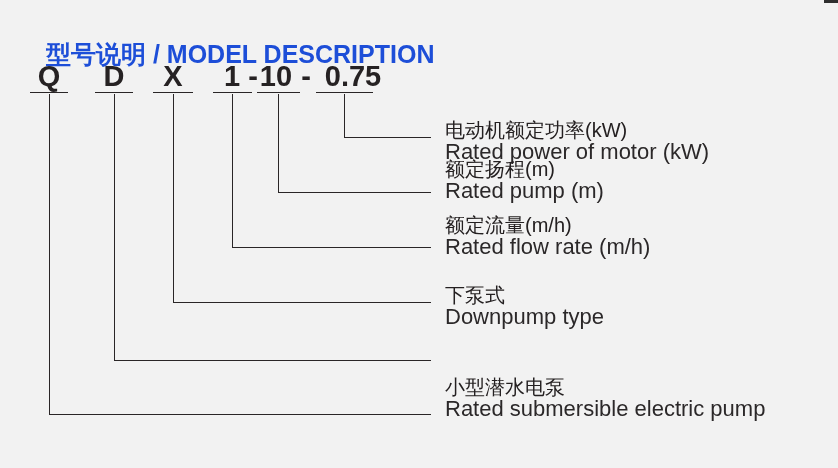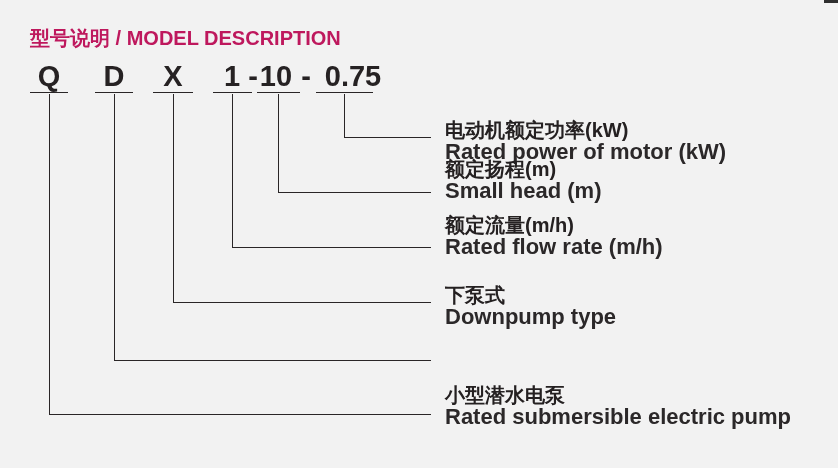--- a/index.html
+++ b/index.html
@@ -3,37 +3,37 @@
 <meta charset="utf-8">
 <style>
   html,body{margin:0;padding:0;}
   body{background:#e8e8e8;font-family:"Liberation Sans","DejaVu Sans",sans-serif;}
   .canvas{
     position:relative;width:838px;height:468px;background:#f2f2f2;
     overflow:hidden;color:#262223;
   }
   .corner-mark{position:absolute;top:0;right:0;width:14px;height:3px;background:#2f2f2f;}
   .title{
-    position:absolute;left:30px;top:24px;margin:0;
-    font-size:20px;line-height:28px;font-weight:bold;color:#be185d;
+    position:absolute;left:30px;top:24px;margin:16px;
+    font-size:25px;line-height:28px;font-weight:bold;color:#1d4ed8;
     white-space:nowrap;letter-spacing:0px;
   }
   .code-seg{
     position:absolute;top:62px;transform:translateX(-50%);
     font-size:29px;line-height:29px;font-weight:bold;color:#262223;
     white-space:nowrap;
   }
   .underline{
     position:absolute;top:92px;height:0;border-top:1.4px solid #2a2627;
   }
   .connector{
     position:absolute;top:94px;
     border-left:1.4px solid #2a2627;border-bottom:1.4px solid #2a2627;
   }
-  .legend-item{position:absolute;left:445px;white-space:nowrap;font-weight:bold;}
+  .legend-item{position:absolute;left:445px;white-space:nowrap;}
   .legend-zh{font-size:20px;line-height:22px;color:#242021;}
   .legend-en{font-size:22px;line-height:21px;color:#2b2829;}
 </style>
 </head>
 <body>
 
 <div class="canvas">
 
   <div class="corner-mark"></div>
 
@@ -63,28 +63,28 @@
   <div class="connector" style="left:173px;width:257px;height:208px"></div>
   <div class="connector" style="left:114px;width:316px;height:266px"></div>
   <div class="connector" style="left:49px;width:381px;height:320px"></div>
 
   <div class="legend-item" style="top:119px">
     <div class="legend-zh">电动机额定功率(kW)</div>
     <div class="legend-en">Rated power of motor (kW)</div>
   </div>
   <div class="legend-item" style="top:158px">
     <div class="legend-zh">额定扬程(m)</div>
-    <div class="legend-en">Small head (m)</div>
+    <div class="legend-en">Rated pump (m)</div>
   </div>
   <div class="legend-item" style="top:214px">
     <div class="legend-zh">额定流量(m/h)</div>
     <div class="legend-en">Rated flow rate (m/h)</div>
   </div>
   <div class="legend-item" style="top:284px">
     <div class="legend-zh">下泵式</div>
     <div class="legend-en">Downpump type</div>
   </div>
-  <div class="legend-item" style="top:384px">
+  <div class="legend-item" style="top:376px">
     <div class="legend-zh">小型潜水电泵</div>
     <div class="legend-en">Rated submersible electric pump</div>
   </div>
 
 </div>
 
 </body></html>

